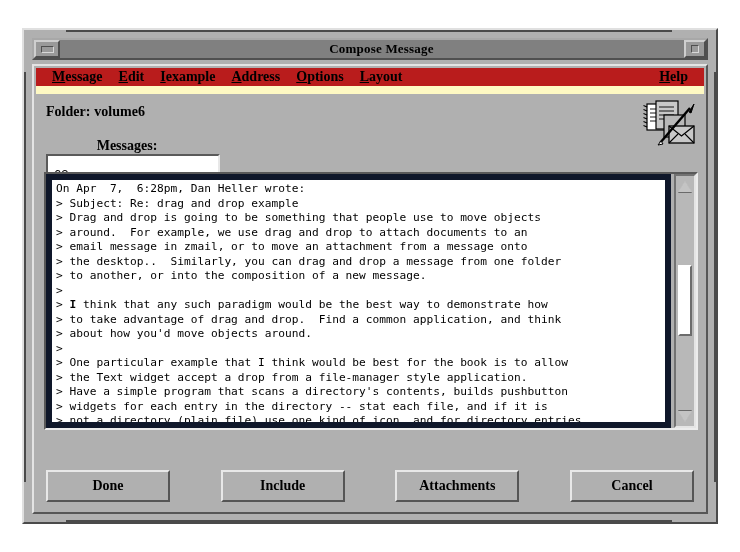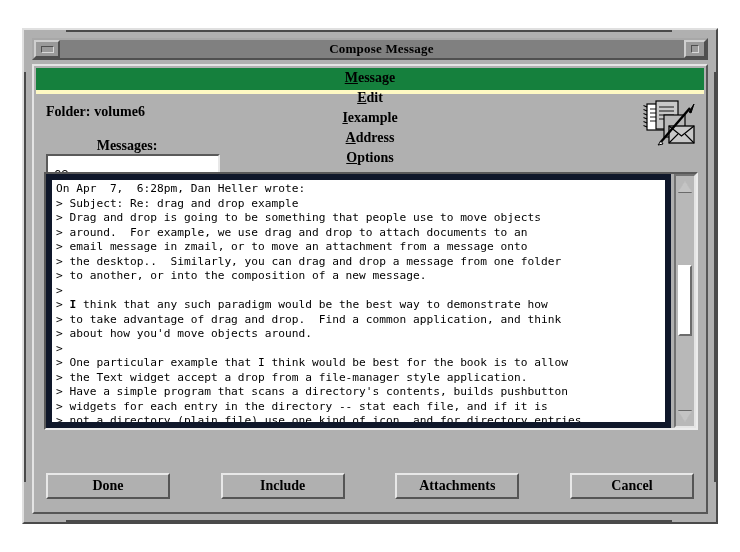--- a/index.html
+++ b/index.html
@@ -136,27 +136,26 @@
     border-bottom: 2px solid #565656;
   }
 
   
   #menubar {
     position: absolute;
     left: 2px;
     top: 2px;
     right: 2px;
     height: 26px;
-    background: #15803d;
-    box-sizing: border-box;
-    border-bottom: 4px solid #fef9c3;
+    background: #b91c1c;
+    box-sizing: border-box;
+    border-bottom: 8px solid #fef9c3;
     display: flex;
     align-items: center;
     padding: 0 8px;
-    flex-direction: column;
   }
   .menu-item {
     font-family: "Liberation Serif", "DejaVu Serif", serif;
     font-weight: bold;
     font-size: 14px;
     color: #000;
     padding: 2px 8px;
     cursor: default;
     white-space: nowrap;
   }
@@ -314,21 +313,21 @@
     left: 12px;
     right: 12px;
     bottom: 12px;
     height: 28px;
     display: flex;
     justify-content: space-between;
     align-items: center;
   }
   .action-btn {
     width: 124px;
-    height: 26px;
+    height: 32px;
     background: #b0b0b0;
     box-sizing: border-box;
     border-top: 2px solid #e8e8e8;
     border-left: 2px solid #e8e8e8;
     border-right: 2px solid #555555;
     border-bottom: 2px solid #555555;
     font-family: "Liberation Serif", "DejaVu Serif", serif;
     font-weight: bold;
     font-size: 14px;
     color: #000;

